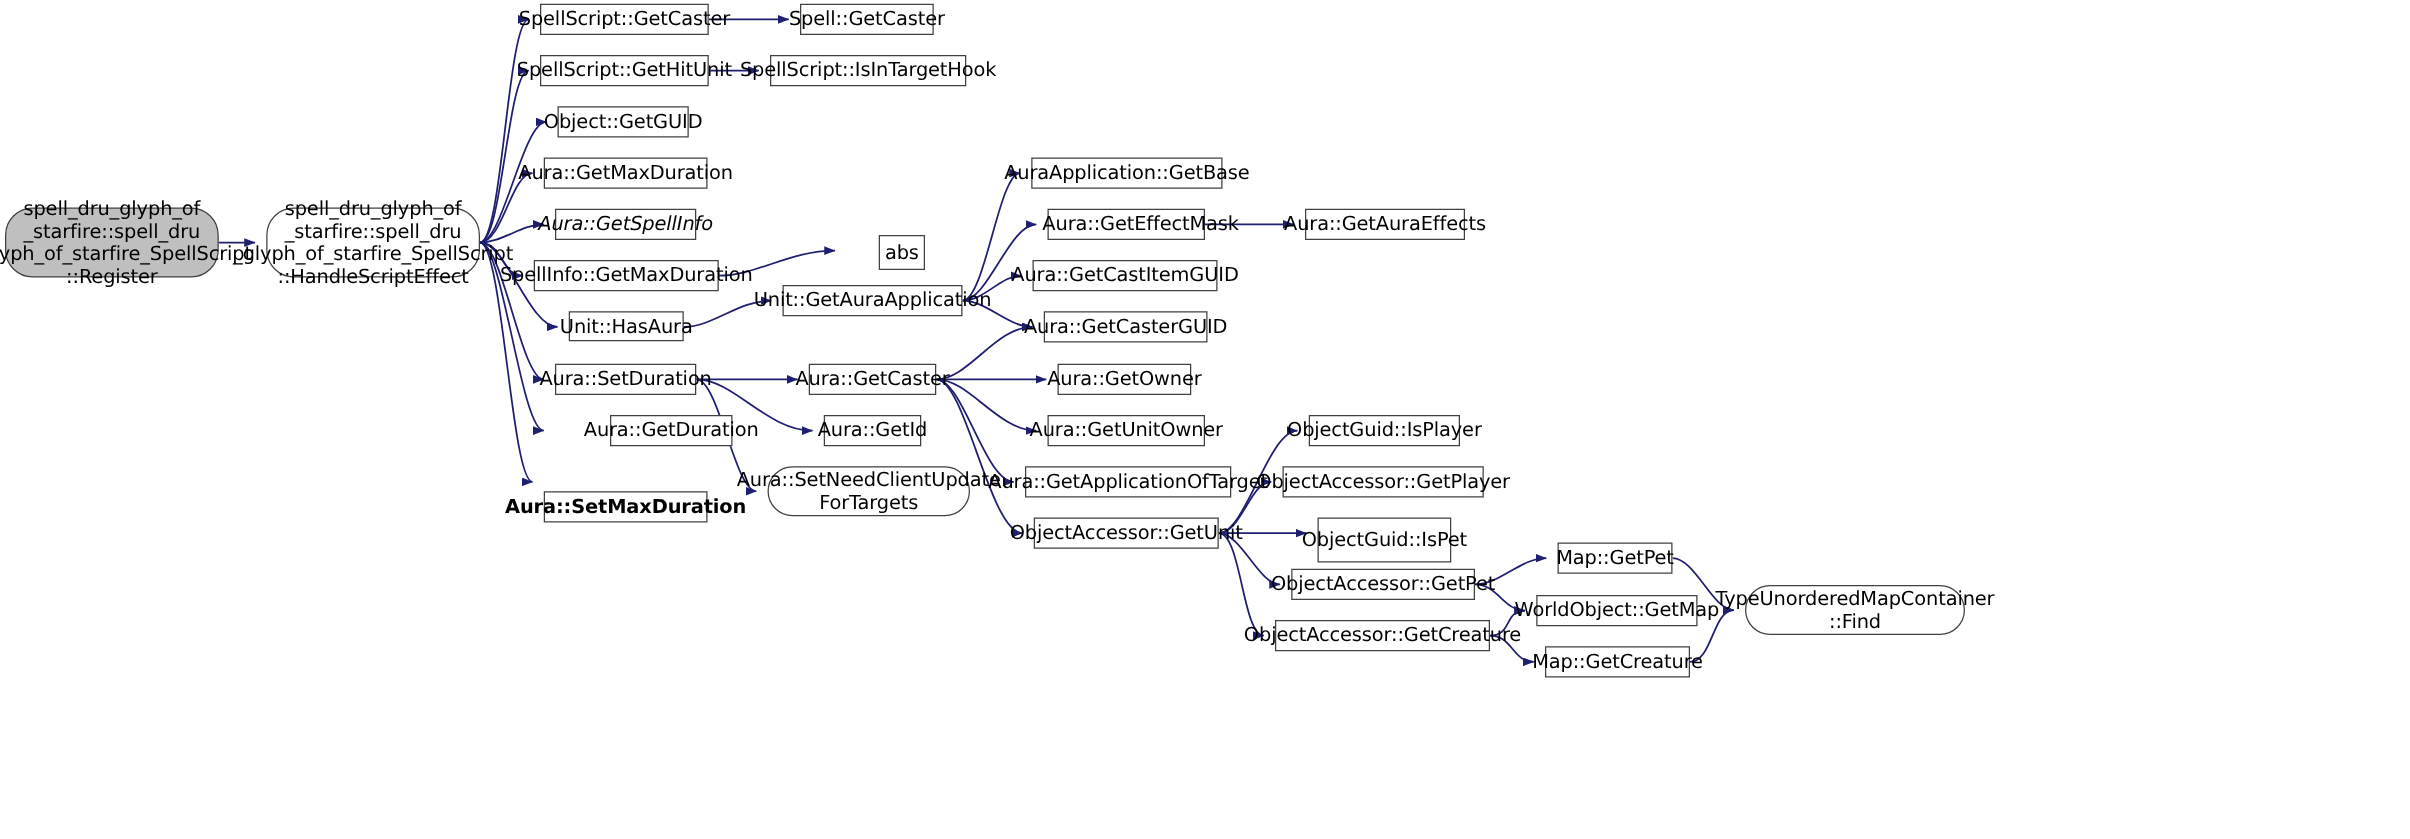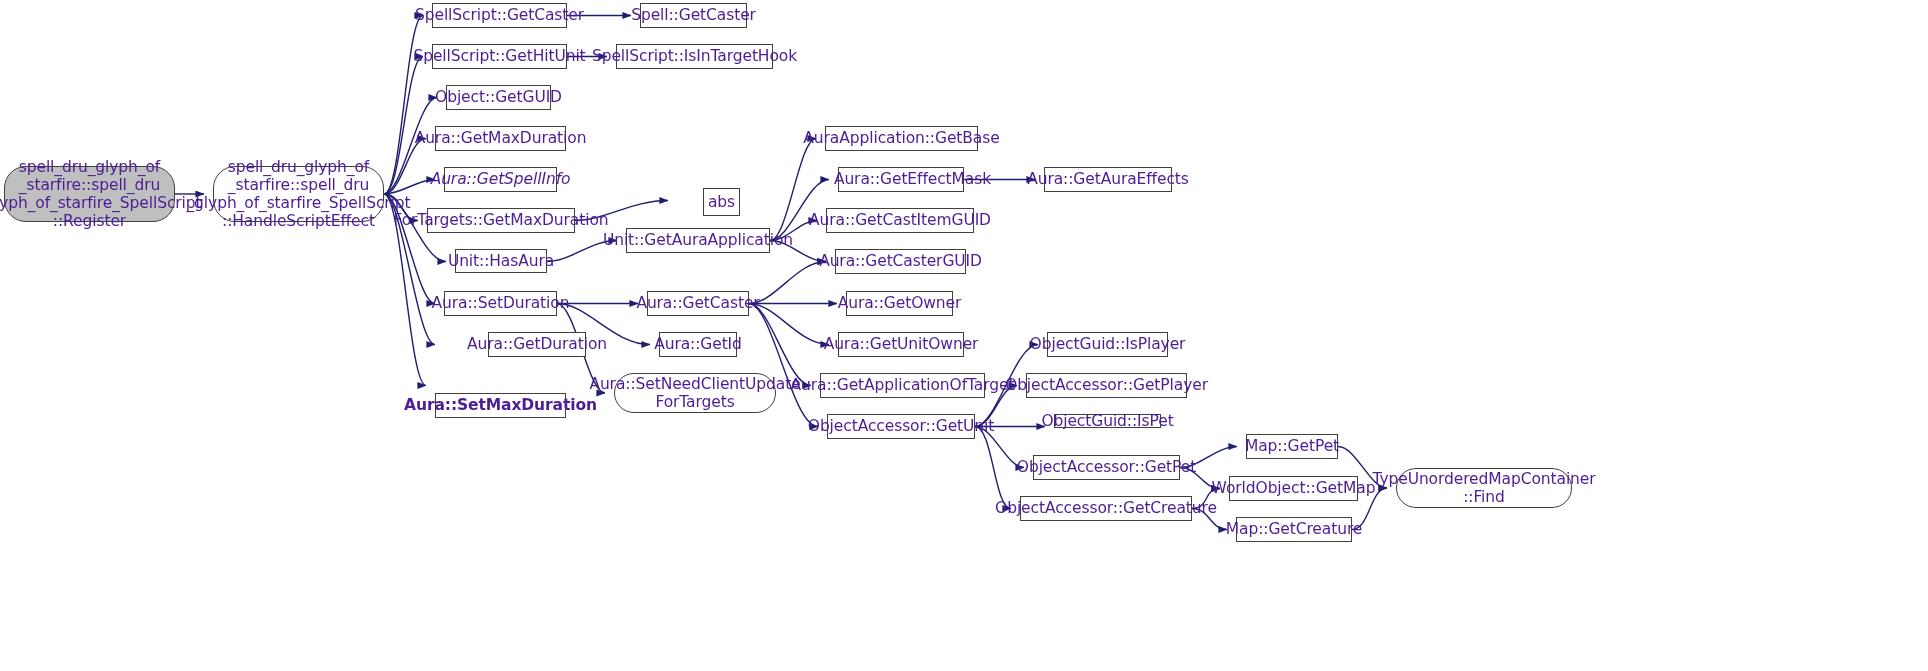--- a/index.html
+++ b/index.html
@@ -10,21 +10,21 @@
     background:#ffffff;
     font-family:"DejaVu Sans","Liberation Sans",sans-serif;
     overflow:hidden;
   }
   #edge-layer{position:absolute;left:0;top:0;width:1928px;height:671px;pointer-events:none;}
   .node{
     position:absolute;
     box-sizing:border-box;
     border:1px solid #404040;
     background:#ffffff;
-    color:#4c1d95;
+    color:#000000;
     display:flex;
     align-items:center;
     justify-content:center;
     text-align:center;
     font-size:15.5px;
     line-height:17px;
     letter-spacing:-0.1px;
     white-space:pre-line;
     padding:0 5px;
   }
@@ -95,21 +95,21 @@
 _starfire::spell_dru
 _glyph_of_starfire_SpellScript
 ::HandleScriptEffect</div>
       <div class="node" style="left: 432px; top: 3px; width: 135px; height: 25px;">SpellScript::GetCaster</div>
       <div class="node" style="left: 640px; top: 3px; width: 107px; height: 25px;">Spell::GetCaster</div>
       <div class="node" style="left: 432px; top: 44px; width: 135px; height: 25px;">SpellScript::GetHitUnit</div>
       <div class="node" style="left: 616px; top: 44px; width: 157px; height: 25px;">SpellScript::IsInTargetHook</div>
       <div class="node" style="left: 446px; top: 85px; width: 105px; height: 25px;">Object::GetGUID</div>
       <div class="node" style="left: 435px; top: 126px; width: 131px; height: 25px;">Aura::GetMaxDuration</div>
       <div class="node" style="left: 444px; top: 167px; width: 113px; height: 25px; font-style: italic;">Aura::GetSpellInfo</div>
-      <div class="node" style="left: 427px; top: 208px; width: 148px; height: 25px;">ForTargets::GetMaxDuration</div>
+      <div class="node" style="left: 427px; top: 208px; width: 148px; height: 25px;">SpellInfo::GetMaxDuration</div>
       <div class="node" style="left: 677px; top: 188px; width: 37px; height: 28px; margin-left: 26px;">abs</div>
       <div class="node" style="left: 455px; top: 249px; width: 92px; height: 24px;">Unit::HasAura</div>
       <div class="node" style="left: 626px; top: 228px; width: 144px; height: 25px;">Unit::GetAuraApplication</div>
       <div class="node" style="left: 825px; top: 126px; width: 153px; height: 25px;">AuraApplication::GetBase</div>
       <div class="node" style="left: 838px; top: 167px; width: 126px; height: 25px; padding-left: 28px;">Aura::GetEffectMask</div>
       <div class="node" style="left: 1044px; top: 167px; width: 128px; height: 25px;">Aura::GetAuraEffects</div>
       <div class="node" style="left: 826px; top: 208px; width: 148px; height: 25px;">Aura::GetCastItemGUID</div>
       <div class="node" style="left: 835px; top: 249px; width: 131px; height: 25px;">Aura::GetCasterGUID</div>
       <div class="node" style="left: 444px; top: 291px; width: 113px; height: 25px;">Aura::SetDuration</div>
       <div class="node" style="left: 647px; top: 291px; width: 102px; height: 25px;">Aura::GetCaster</div>
@@ -117,21 +117,21 @@
       <div class="node" style="left: 659px; top: 332px; width: 78px; height: 25px;">Aura::GetId</div>
       <div class="node" style="left: 444px; top: 332px; width: 98px; height: 25px; margin-left: 44px;">Aura::GetDuration</div>
       <div class="node" style="left: 838px; top: 332px; width: 126px; height: 25px;">Aura::GetUnitOwner</div>
       <div class="node" style="left: 435px; top: 393px; width: 131px; height: 25px; font-weight: bold;">Aura::SetMaxDuration</div>
       <div class="node multiline" style="left: 614px; top: 373px; width: 162px; height: 40px;">Aura::SetNeedClientUpdate
 ForTargets</div>
       <div class="node" style="left: 820px; top: 373px; width: 165px; height: 25px;">Aura::GetApplicationOfTarget</div>
       <div class="node" style="left: 1047px; top: 332px; width: 121px; height: 25px;">ObjectGuid::IsPlayer</div>
       <div class="node" style="left: 1026px; top: 373px; width: 161px; height: 25px;">ObjectAccessor::GetPlayer</div>
       <div class="node" style="left: 827px; top: 414px; width: 148px; height: 25px;">ObjectAccessor::GetUnit</div>
-      <div class="node" style="left: 1054px; top: 414px; width: 107px; height: 14px;">ObjectGuid::IsPet</div>
+      <div class="node" style="left: 1054px; top: 414px; width: 107px; height: 36px;">ObjectGuid::IsPet</div>
       <div class="node" style="left: 1033px; top: 455px; width: 147px; height: 25px;">ObjectAccessor::GetPet</div>
       <div class="node" style="left: 1020px; top: 496px; width: 172px; height: 25px;">ObjectAccessor::GetCreature</div>
       <div class="node" style="left: 1246px; top: 434px; width: 92px; height: 25px;">Map::GetPet</div>
       <div class="node" style="left: 1229px; top: 476px; width: 129px; height: 25px;">WorldObject::GetMap</div>
       <div class="node" style="left: 1236px; top: 517px; width: 116px; height: 25px;">Map::GetCreature</div>
       <div class="node multiline" style="left: 1396px; top: 468px; width: 176px; height: 40px;">TypeUnorderedMapContainer
 ::Find</div>
     </div>
 </div>
 

